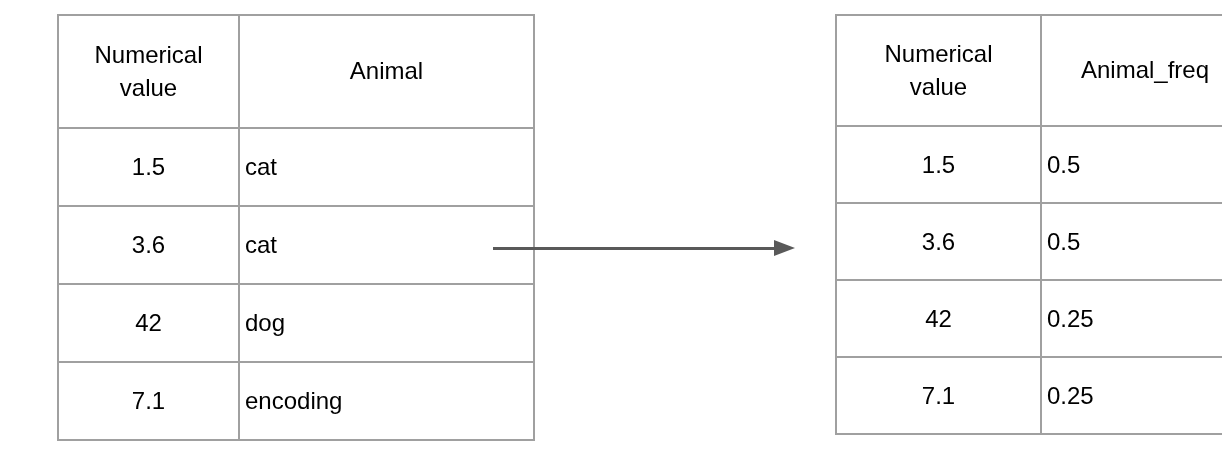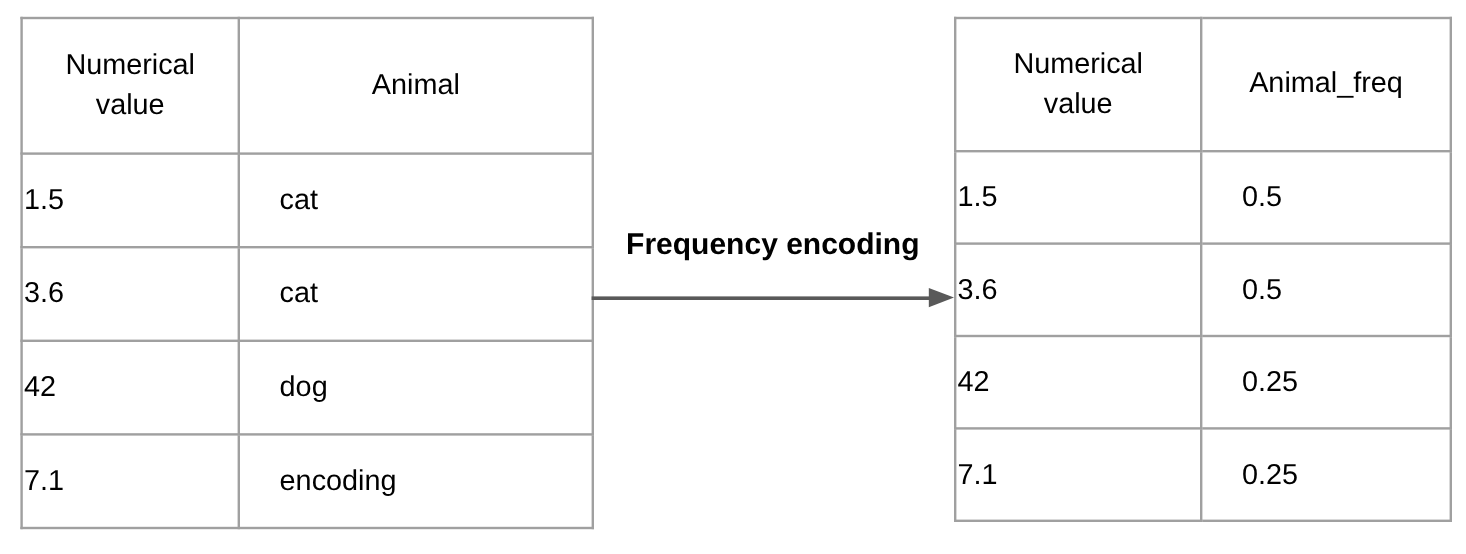--- a/index.html
+++ b/index.html
@@ -15,31 +15,32 @@
     font-family: "Liberation Sans", sans-serif;
     color: #000000;
     overflow: hidden;
   }
   table.dtable {
     position: absolute;
     border-collapse: collapse;
     table-layout: fixed;
     font-size: 24px;
     color: #000000;
+    margin-left: 40px;
   }
   table.dtable td, table.dtable th {
     border: 2px solid #a0a0a0;
     font-weight: normal;
     vertical-align: middle;
     background: #ffffff;
     overflow: hidden;
   }
   .dtable th { text-align: center; line-height: 1.35; }
-  .cell-center { text-align: left; }
-  .cell-left { text-align: left; padding-left: 33px; }
+  .cell-center { text-align: center; }
+  .cell-left { text-align: left; padding-left: 5px; }
   .wrap-narrow { display: inline-block; max-width: 130px; }
   #left-table  { left: 17px;  top: 14px; width: 476px; }
   #right-table { left: 795px; top: 14px; width: 413px; }
   #left-table  tr.hdr-row  { height: 113px; }
   #left-table  tr.data-row { height: 78px; }
   #right-table tr.hdr-row  { height: 111px; }
   #right-table tr.data-row { height: 77px; }
   .arrow-label {
     position: absolute;
     left: 493px;
@@ -97,21 +98,20 @@
       <td class="cell-center">42</td>
       <td class="cell-left">dog</td>
     </tr>
     <tr class="data-row">
       <td class="cell-center">7.1</td>
       <td class="cell-left">encoding</td>
     </tr>
   </tbody>
     </table>
 
-  <div class="arrow-label">Frequency encoding</div>
   <div class="arrow-line"></div>
   <div class="arrow-head"></div>
 
   <table class="dtable" id="right-table">
     <colgroup>
         <col style="width:205px">
         <col style="width:208px">
       </colgroup>
     <tbody>
         <tr class="hdr-row">

